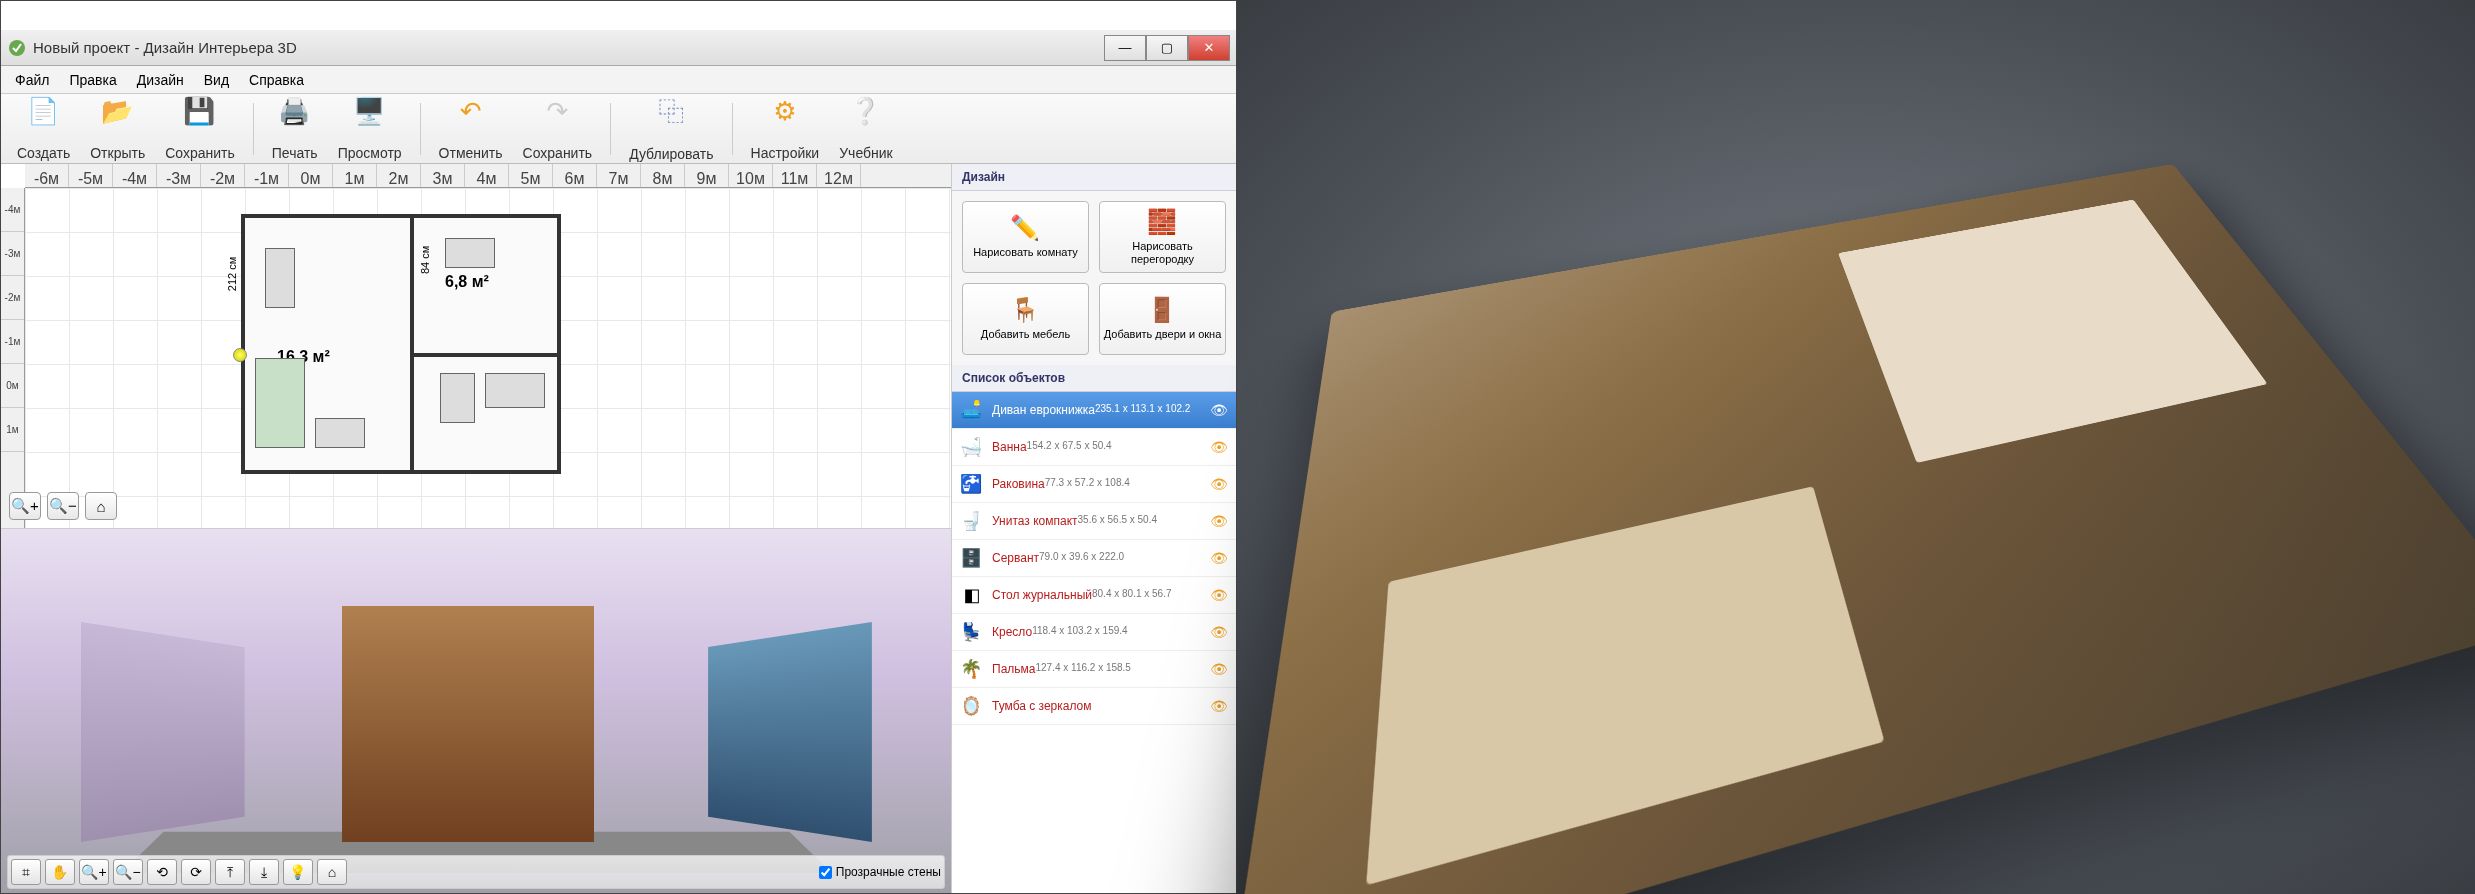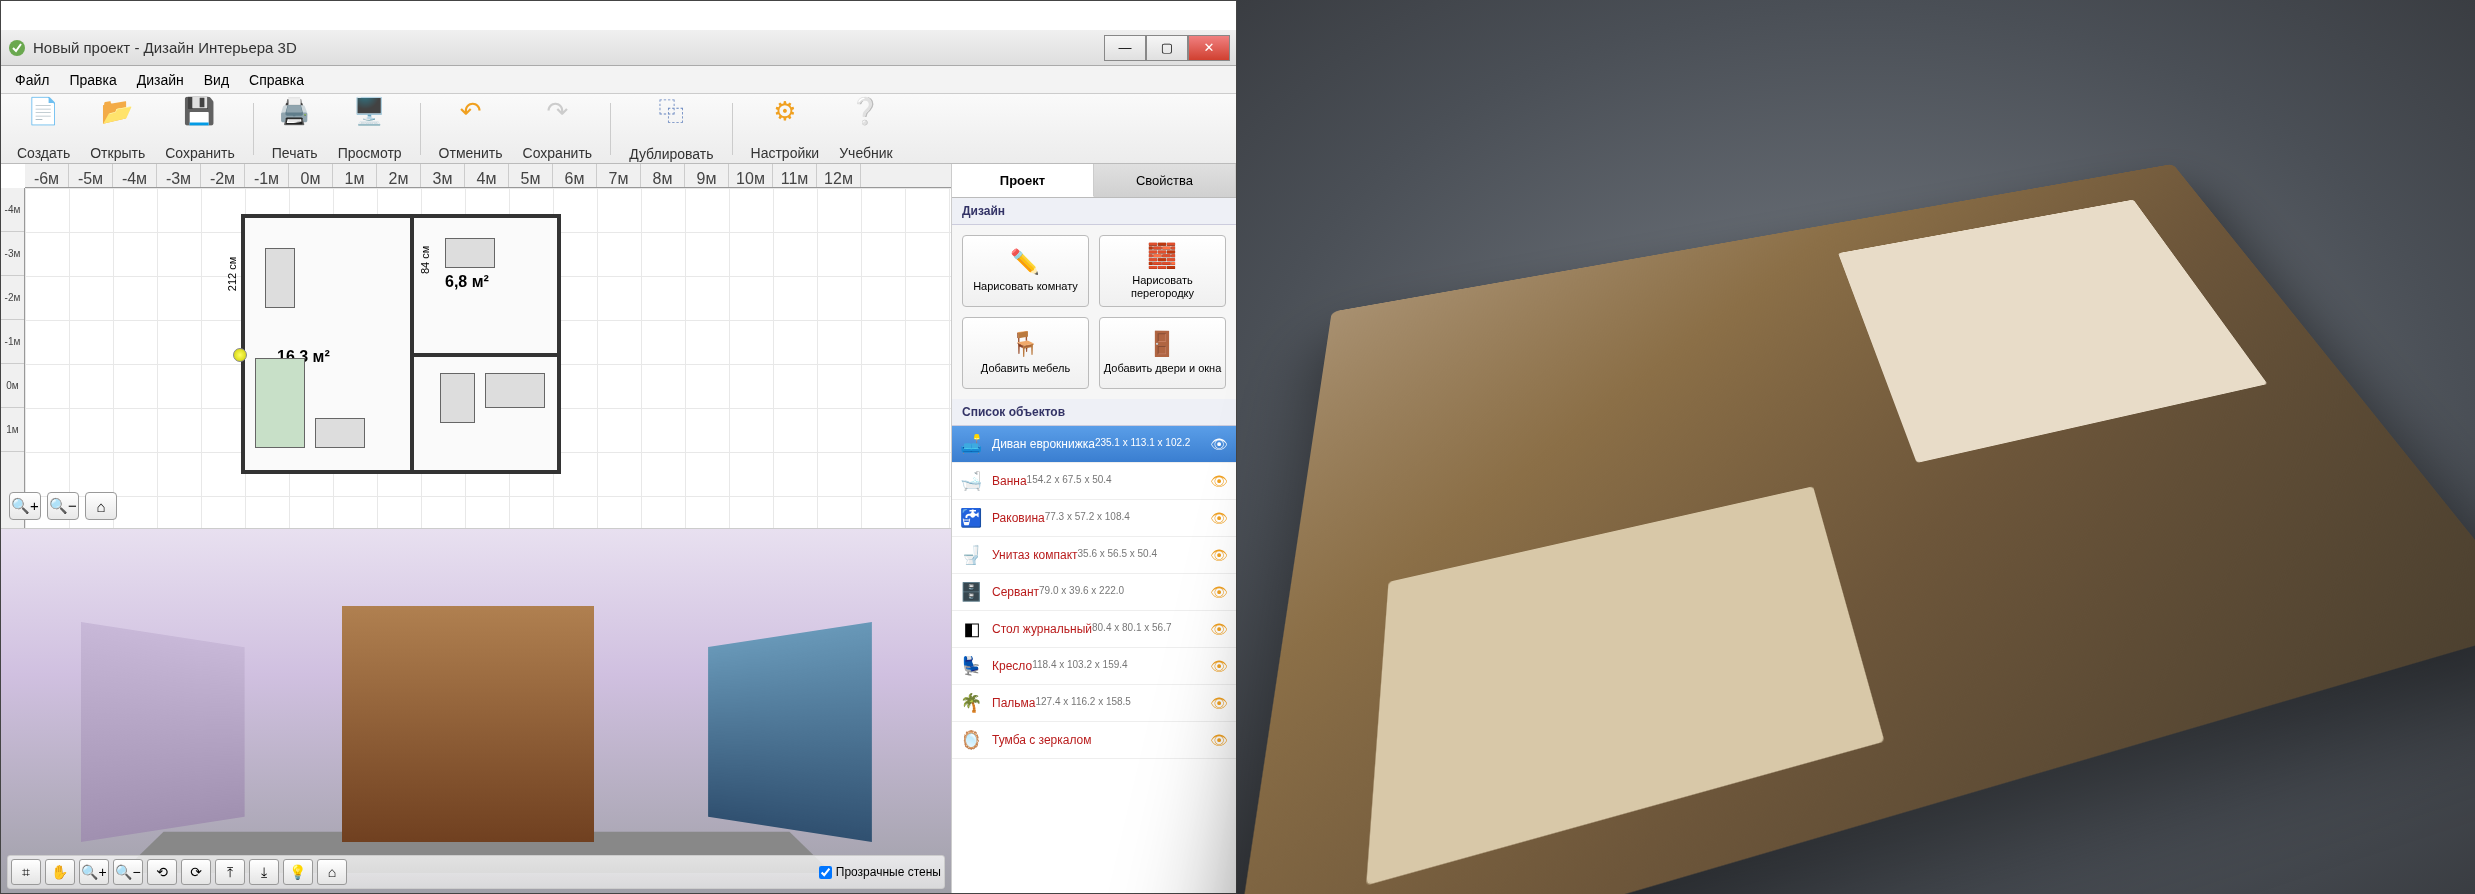--- a/index.html
+++ b/index.html
@@ -234,24 +234,20 @@
             <div class="spacer"></div>
             <label>
               <input type="checkbox" checked="" style="">
               <span>Прозрачные стены</span>
             </label>
           </div>
       </div>
     </div>
 
     <div class="side-panel">
-      <div class="tabs">
-        <div class="tab active">Проект</div>
-        <div class="tab">Свойства</div>
-      </div>
       <div class="section-header">Дизайн</div>
       <div class="design-grid" id="design-grid">
           <div class="design-btn">
             <div class="dicon">✏️</div>
             <div class="dlabel">Нарисовать
 комнату</div>
           </div>
           <div class="design-btn">
             <div class="dicon">🧱</div>
             <div class="dlabel">Нарисовать

